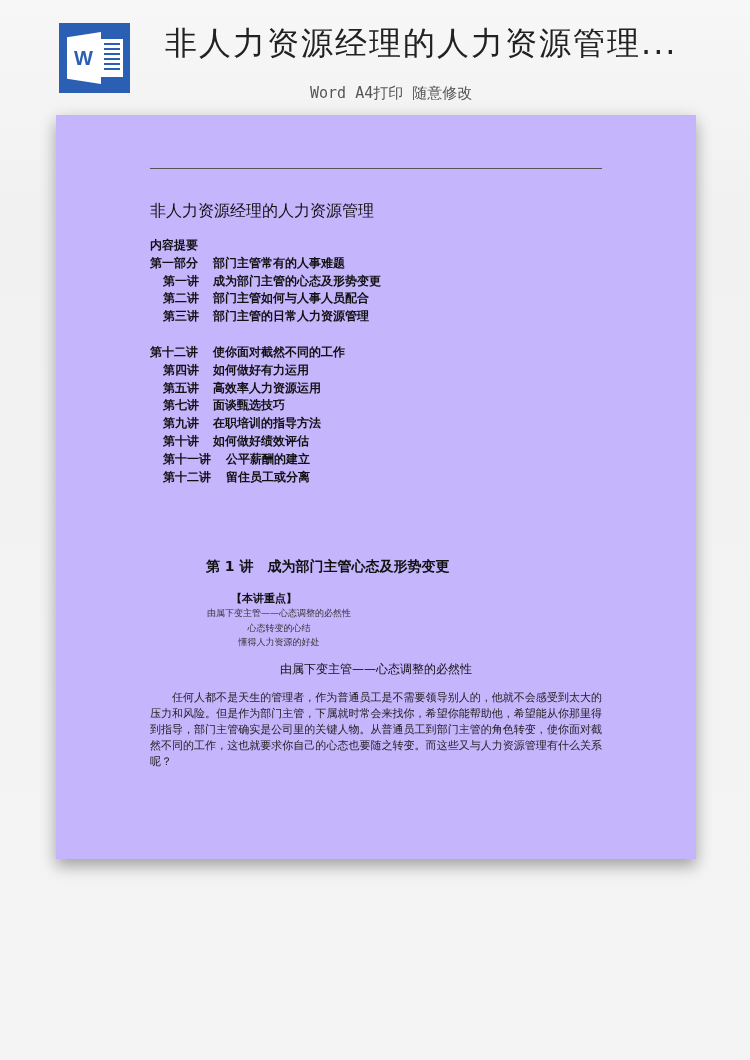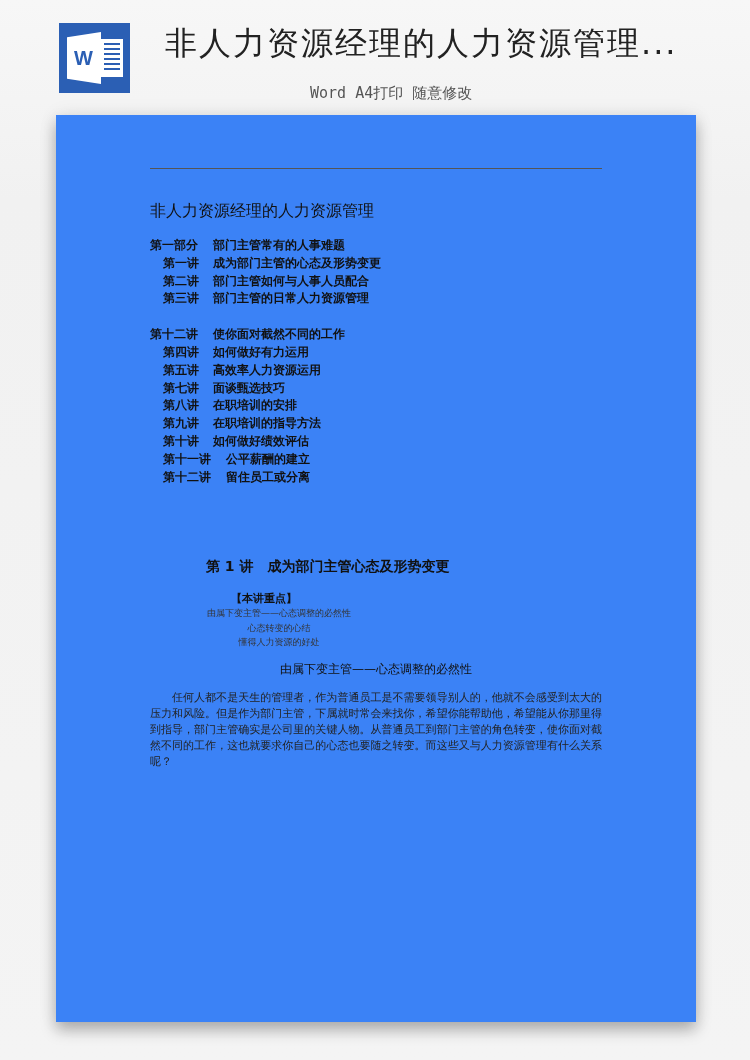--- a/index.html
+++ b/index.html
@@ -35,22 +35,22 @@
   .doc-title {
     position: absolute; left: 165px; top: 22px; font-size: 32px; color: #222;
     letter-spacing: 2px; white-space: nowrap;
   }
   .doc-sub {
     position: absolute; left: 310px; top: 84px; font-size: 15px; color: #555;
     font-family: "DejaVu Sans Mono", "Liberation Mono", monospace; white-space: nowrap;
   }
   
   .page {
-    position: absolute; left: 56px; top: 115px; width: 640px; height: 907px;
-    background: #3b82f6;
+    position: absolute; left: 56px; top: 115px; width: 640px; height: 744px;
+    background: #c4b5fd;
     box-shadow: 0 8px 14px rgba(0,0,0,0.28), 0 0 18px rgba(0,0,0,0.08);
   }
   .rule {
     position: absolute; left: 94px; top: 53px; width: 452px; height: 1px; background: #555;
   }
   .page-title {
     position: absolute; left: 94px; top: 86px; font-size: 16px; color: #111; white-space: nowrap;
   }
   .toc { position: absolute; left: 94px; top: 122px; font-size: 12px; font-weight: bold; line-height: 17.8px; }
   .toc .row { white-space: nowrap; height: 17.8px; }
@@ -98,20 +98,21 @@
   </div>
   <div class="doc-title">非人力资源经理的人力资源管理...</div>
   <div class="doc-sub">Word A4打印 随意修改</div>
 </div>
 
 <div class="page">
   <div class="rule"></div>
   <div class="page-title">非人力资源经理的人力资源管理</div>
 
   <div class="toc">
+    <div class="row">内容提要</div>
 
     <div class="row part">
       <span class="num">第一部分</span><span>部门主管常有的人事难题</span>
     </div>
     <div class="row lec">
       <span class="num">第一讲</span><span>成为部门主管的心态及形势变更</span>
     </div>
     <div class="row lec">
       <span class="num">第二讲</span><span>部门主管如何与人事人员配合</span>
     </div>
@@ -125,23 +126,20 @@
       <span class="num">第十二讲</span><span>使你面对截然不同的工作</span>
     </div>
     <div class="row lec">
       <span class="num">第四讲</span><span>如何做好有力运用</span>
     </div>
     <div class="row lec">
       <span class="num">第五讲</span><span>高效率人力资源运用</span>
     </div>
     <div class="row lec">
       <span class="num">第七讲</span><span>面谈甄选技巧</span>
-    </div>
-    <div class="row lec">
-      <span class="num">第八讲</span><span>在职培训的安排</span>
     </div>
     <div class="row lec">
       <span class="num">第九讲</span><span>在职培训的指导方法</span>
     </div>
     <div class="row lec">
       <span class="num">第十讲</span><span>如何做好绩效评估</span>
     </div>
     <div class="row lec wide">
       <span class="num">第十一讲</span><span>公平薪酬的建立</span>
     </div>

